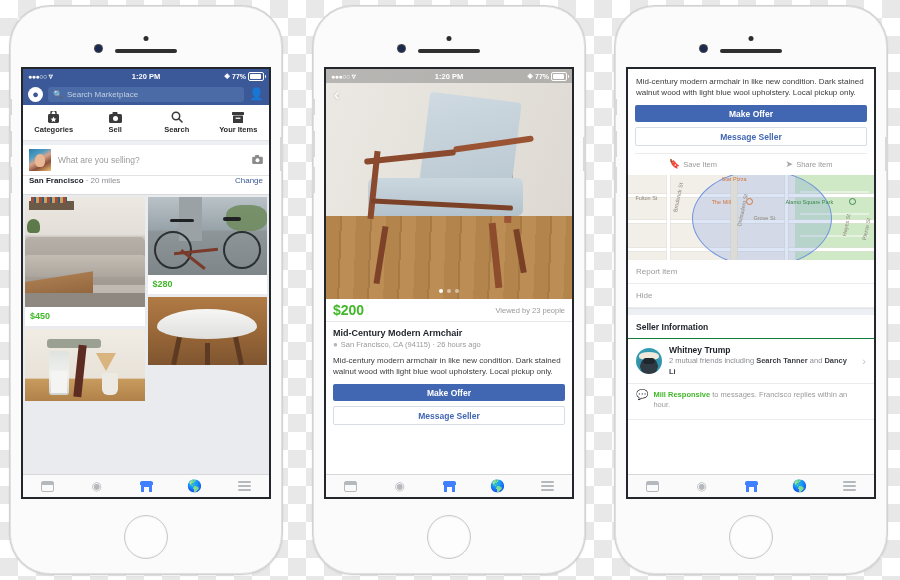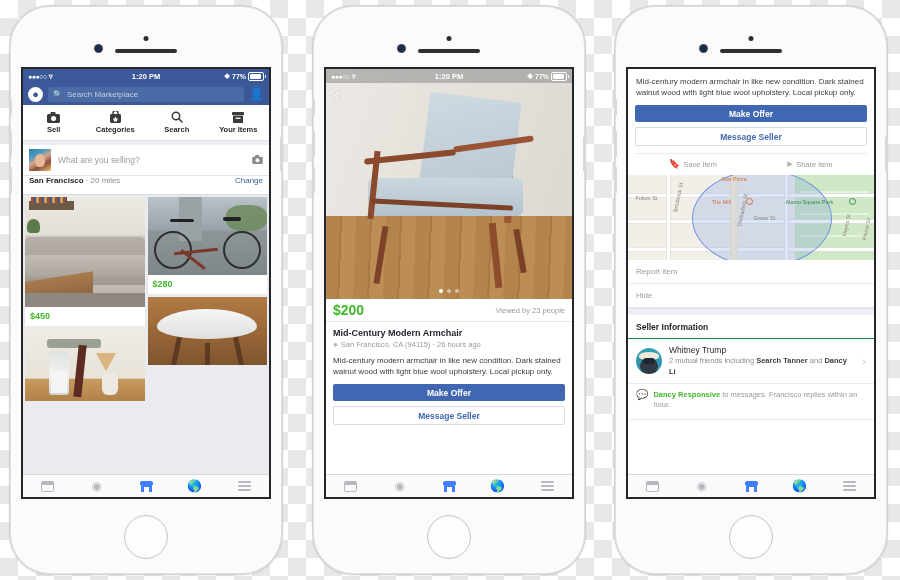--- a/index.html
+++ b/index.html
@@ -491,21 +491,21 @@
   }
   .seller-av::before {
     content:''; position:absolute; left:10%; top:16%; width:80%; height:30%;
     background:#efe9dc; border-radius:50% 50% 40% 40%;
   }
   .seller-av::after {
     content:''; position:absolute; left:26%; top:40%; width:48%; height:22%;
     background:#1f272e; border-radius:3px;
   }
   .seller-txt { flex:1; min-width:0; }
-  .seller-name { font-size: 8.5px; font-weight: normal; color:#1d2129; }
+  .seller-name { font-size: 8.5px; font-weight: bold; color:#1d2129; }
   .seller-sub { font-size: 7.5px; color:#8a8d91; line-height:1.35; margin-top:1px; }
   .seller-sub b { color:#3c3f44; }
   .chev { color:#c4c4c4; font-size:11px; }
   .resp-row {
     display:flex; gap:5px; padding: 6px 8px 8px 8px; background:#fff;
     border-bottom: 1px solid #ececec;
   }
   .resp-ic { color:#42b72a; font-size:10px; line-height:1; flex:0 0 12px; }
   .resp-txt { font-size: 7.5px; color:#9a9a9a; line-height:1.4; }
   .resp-txt b { color:#42b72a; }
@@ -547,37 +547,37 @@
         <div class="searchbar">
           <span>🔍</span>
           <span>Search Marketplace</span>
         </div>
         <div class="friends-ic">👤</div>
       </div>
 
       <div class="quicknav">
         <div class="qn-item">
           <div class="qn-ic">
+            <svg width="11" height="12" viewBox="0 0 11 12">
+                <rect x="0" y="3" width="11" height="9" rx="1.4" fill="#3a3a3a"></rect>
+                <path d="M3 3.2 V2 a2.5 2.5 0 0 1 5 0 V3.2" fill="none" stroke="#3a3a3a" stroke-width="1.4"></path>
+                <path d="M5.5 5.6 l0.9 1.9 2 .2-1.5 1.4.4 2-1.8-1-1.8 1 .4-2L2.6 7.7l2-.2z" fill="#fff"></path>
+              </svg>
+          </div>
+          <div class="qn-label">Categories</div>
+        </div>
+        <div class="qn-item">
+          <div class="qn-ic">
             <svg width="13" height="11" viewBox="0 0 13 11">
                 <rect x="0" y="2" width="13" height="9" rx="1.6" fill="#3a3a3a"></rect>
                 <rect x="3.5" y="0" width="5" height="2.5" rx="0.8" fill="#3a3a3a"></rect>
                 <circle cx="6.5" cy="6.5" r="2.5" fill="#fff"></circle>
               </svg>
           </div>
           <div class="qn-label">Sell</div>
-        </div>
-        <div class="qn-item">
-          <div class="qn-ic">
-            <svg width="11" height="12" viewBox="0 0 11 12">
-                <rect x="0" y="3" width="11" height="9" rx="1.4" fill="#3a3a3a"></rect>
-                <path d="M3 3.2 V2 a2.5 2.5 0 0 1 5 0 V3.2" fill="none" stroke="#3a3a3a" stroke-width="1.4"></path>
-                <path d="M5.5 5.6 l0.9 1.9 2 .2-1.5 1.4.4 2-1.8-1-1.8 1 .4-2L2.6 7.7l2-.2z" fill="#fff"></path>
-              </svg>
-          </div>
-          <div class="qn-label">Categories</div>
         </div>
         <div class="qn-item">
           <div class="qn-ic">
             <svg width="12" height="12" viewBox="0 0 12 12">
                 <circle cx="5" cy="5" r="3.7" fill="none" stroke="#3a3a3a" stroke-width="1.5"></circle>
                 <line x1="7.8" y1="7.8" x2="11" y2="11" stroke="#3a3a3a" stroke-width="1.6" stroke-linecap="round"></line>
               </svg>
           </div>
           <div class="qn-label">Search</div>
         </div>
@@ -867,21 +867,21 @@
               <span>and</span>
               <b>Dancy Li</b>
             </div>
           </div>
           <div class="chev">›</div>
         </div>
 
         <div class="resp-row">
           <div class="resp-ic">💬</div>
           <div class="resp-txt">
-            <b>Dancy Responsive</b><span> to messages. Francisco replies within an hour.</span>
+            <b>Mill Responsive</b><span> to messages. Francisco replies within an hour.</span>
           </div>
         </div>
 
       </div>
 
       <div class="tabbar">
         <div class="tab">
             <div class="tab-feed"></div>
           </div>
         <div class="tab">

